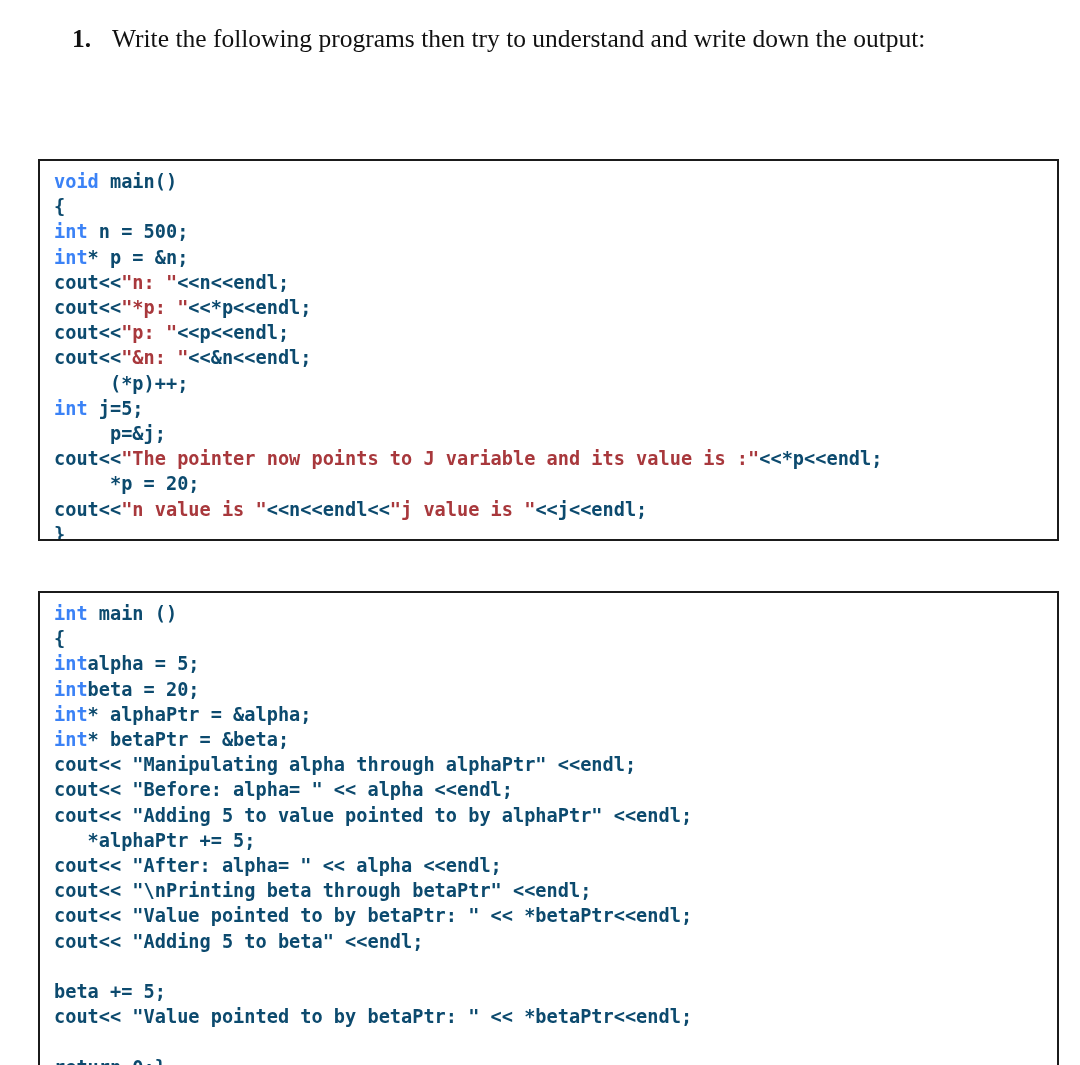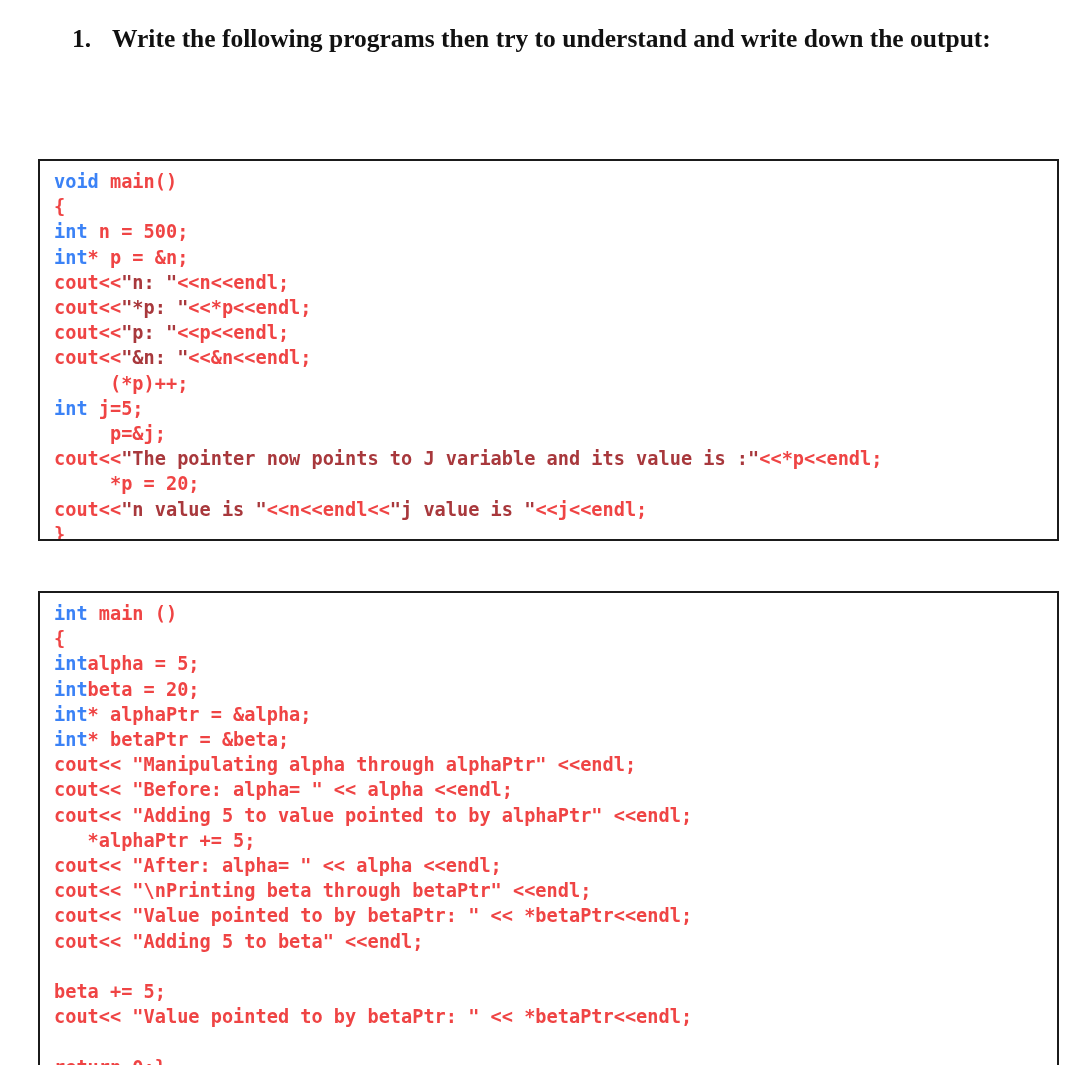--- a/index.html
+++ b/index.html
@@ -41,21 +41,21 @@
     font-family: "Liberation Serif", serif;
     font-size: 25.5px;
     line-height: 1.36;
     color: #111111;
   }
   .numbered .num {
     font-weight: bold;
     width: 40px;
     flex: 0 0 40px;
   }
-  .numbered .txt { flex: 1 1 auto; font-weight: bold; }
+  .numbered .txt { flex: 1 1 auto; }
 
   
   .codebox {
     position: absolute;
     background: #ffffff;
     border: 2.5px solid #1b1b1b;
     box-sizing: border-box;
     overflow: hidden;
   }
   #code-block-1 {
@@ -76,21 +76,21 @@
     line-height: 25.2px;
     font-weight: bold;
     color: #161616;
     white-space: pre;
     padding: 8px 0 6px 14px;
     letter-spacing: 0px;
   }
   .code .line { white-space: pre; min-height: 25.2px; }
   .kw  { color: #3b82f6; }
   .str { color: #a8383c; }
-  .blk { color: #ef4444; }
+  .blk { color: #0c4a6e; }
 </style>
 </head>
 <body>
 
 <div class="page">
 
 
   <div class="numbered">
     <span class="num">1.</span>
     <span class="txt">Write the following programs then try to understand and write down the output:</span>

